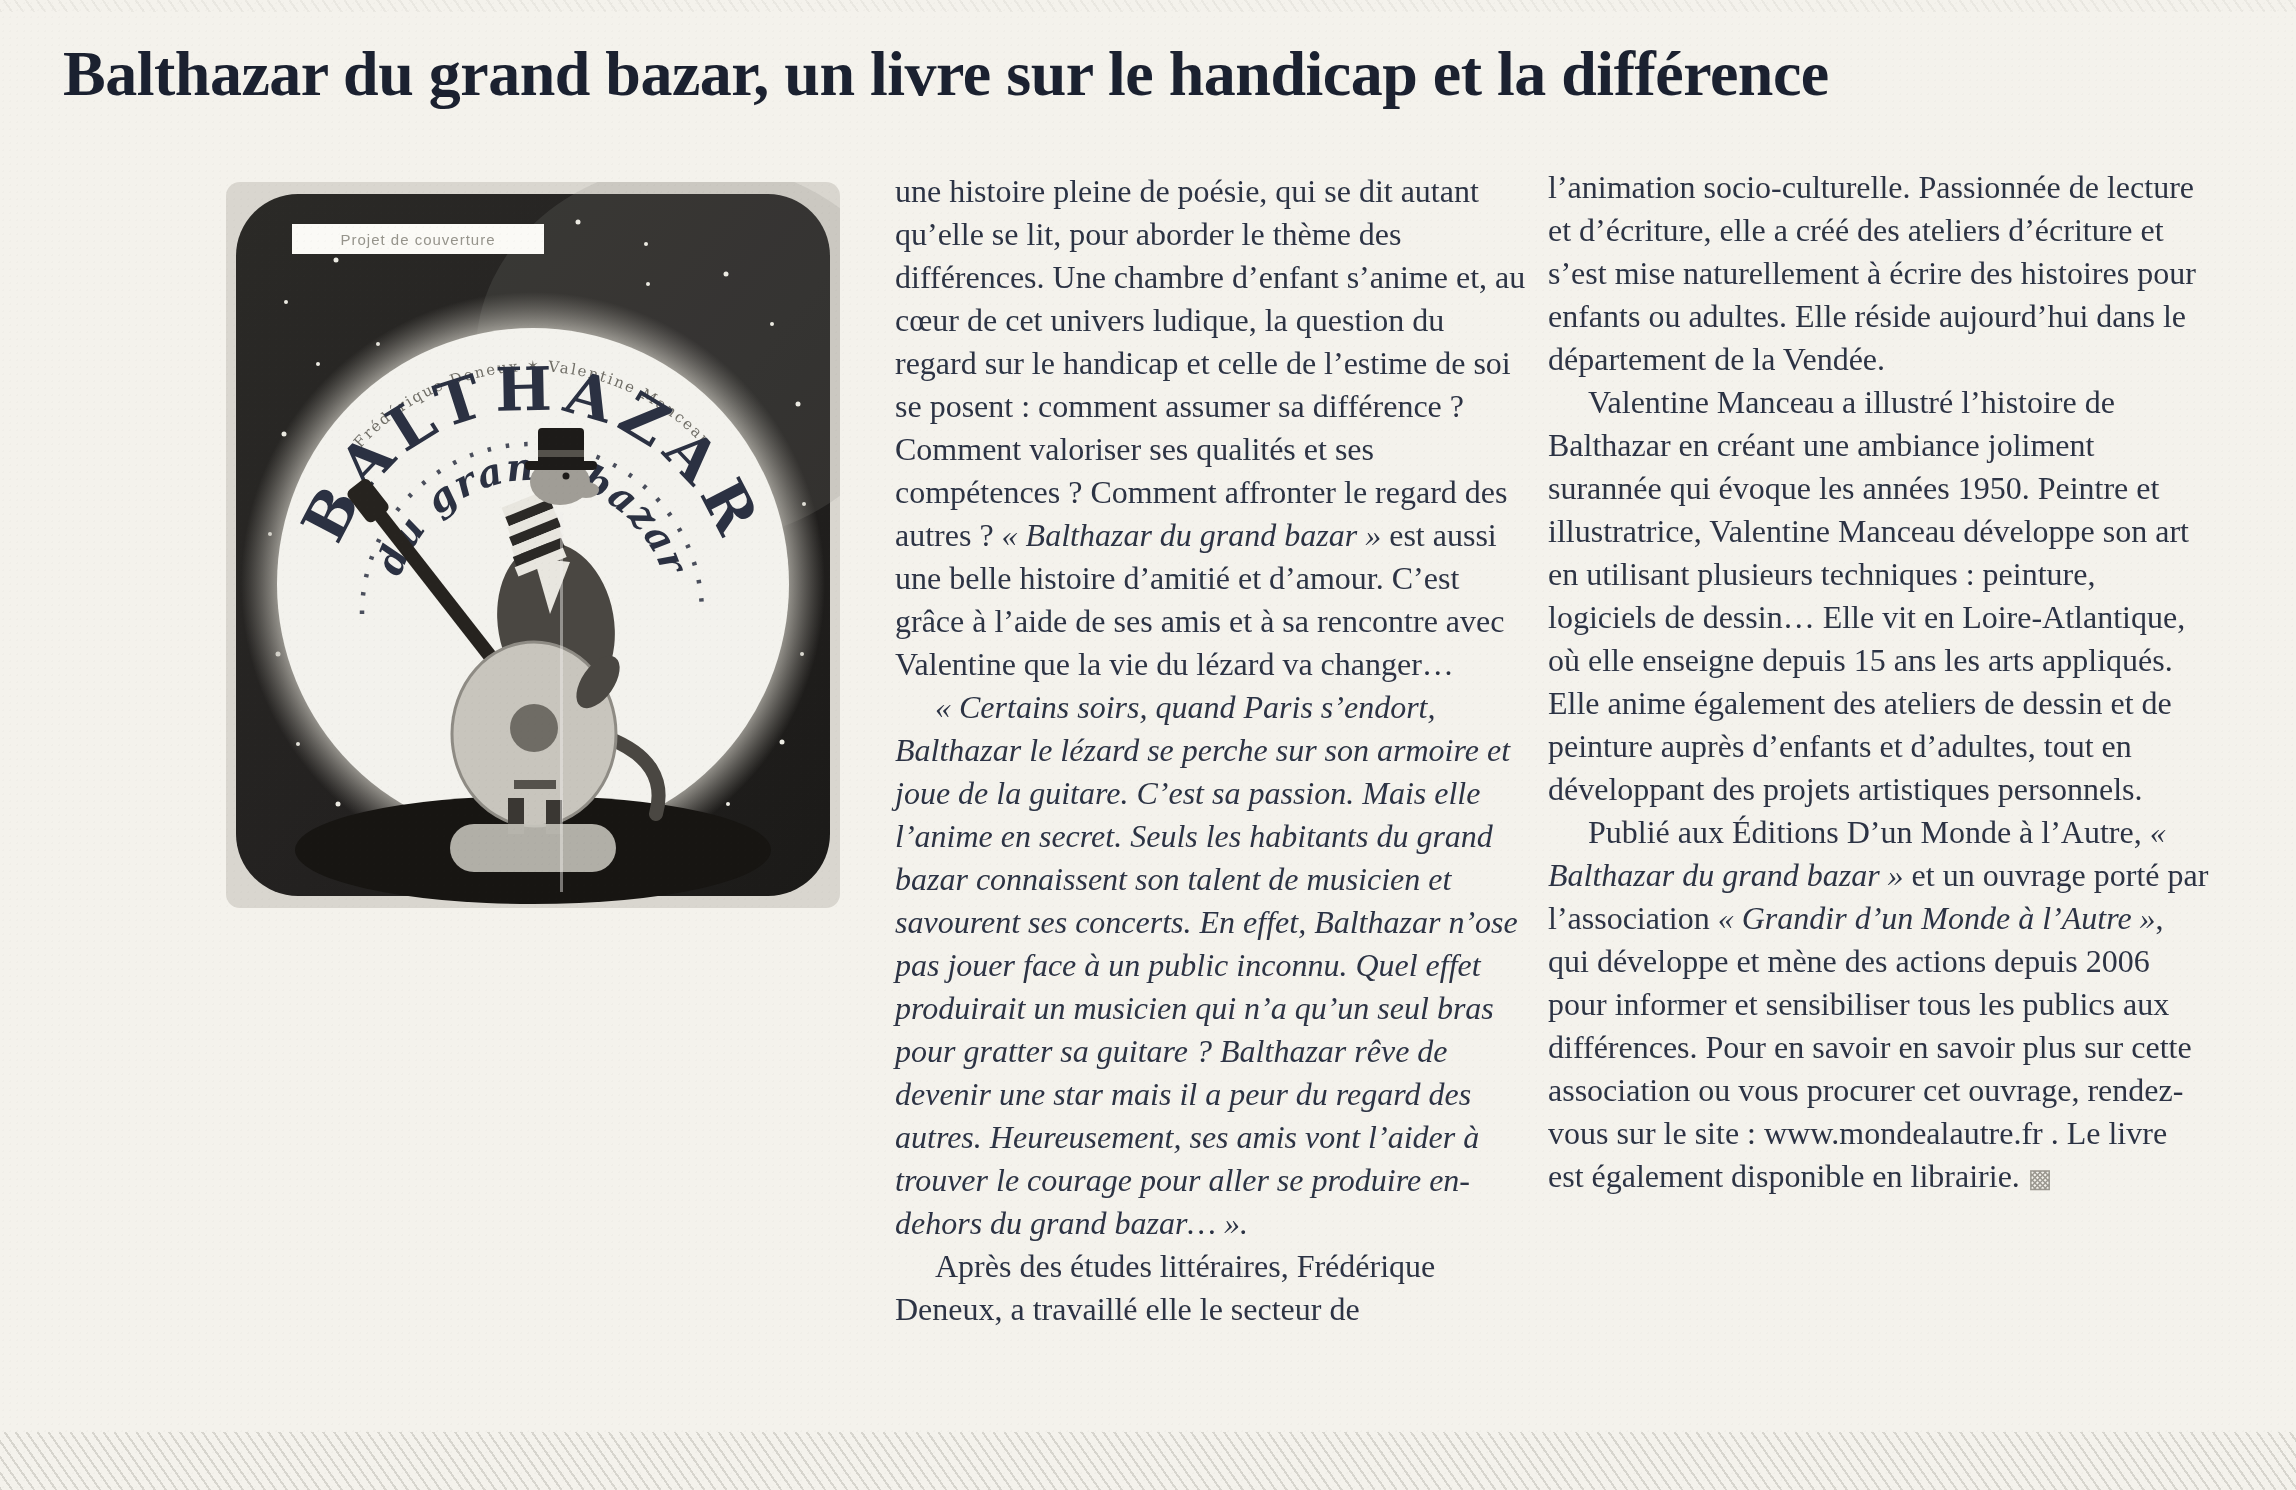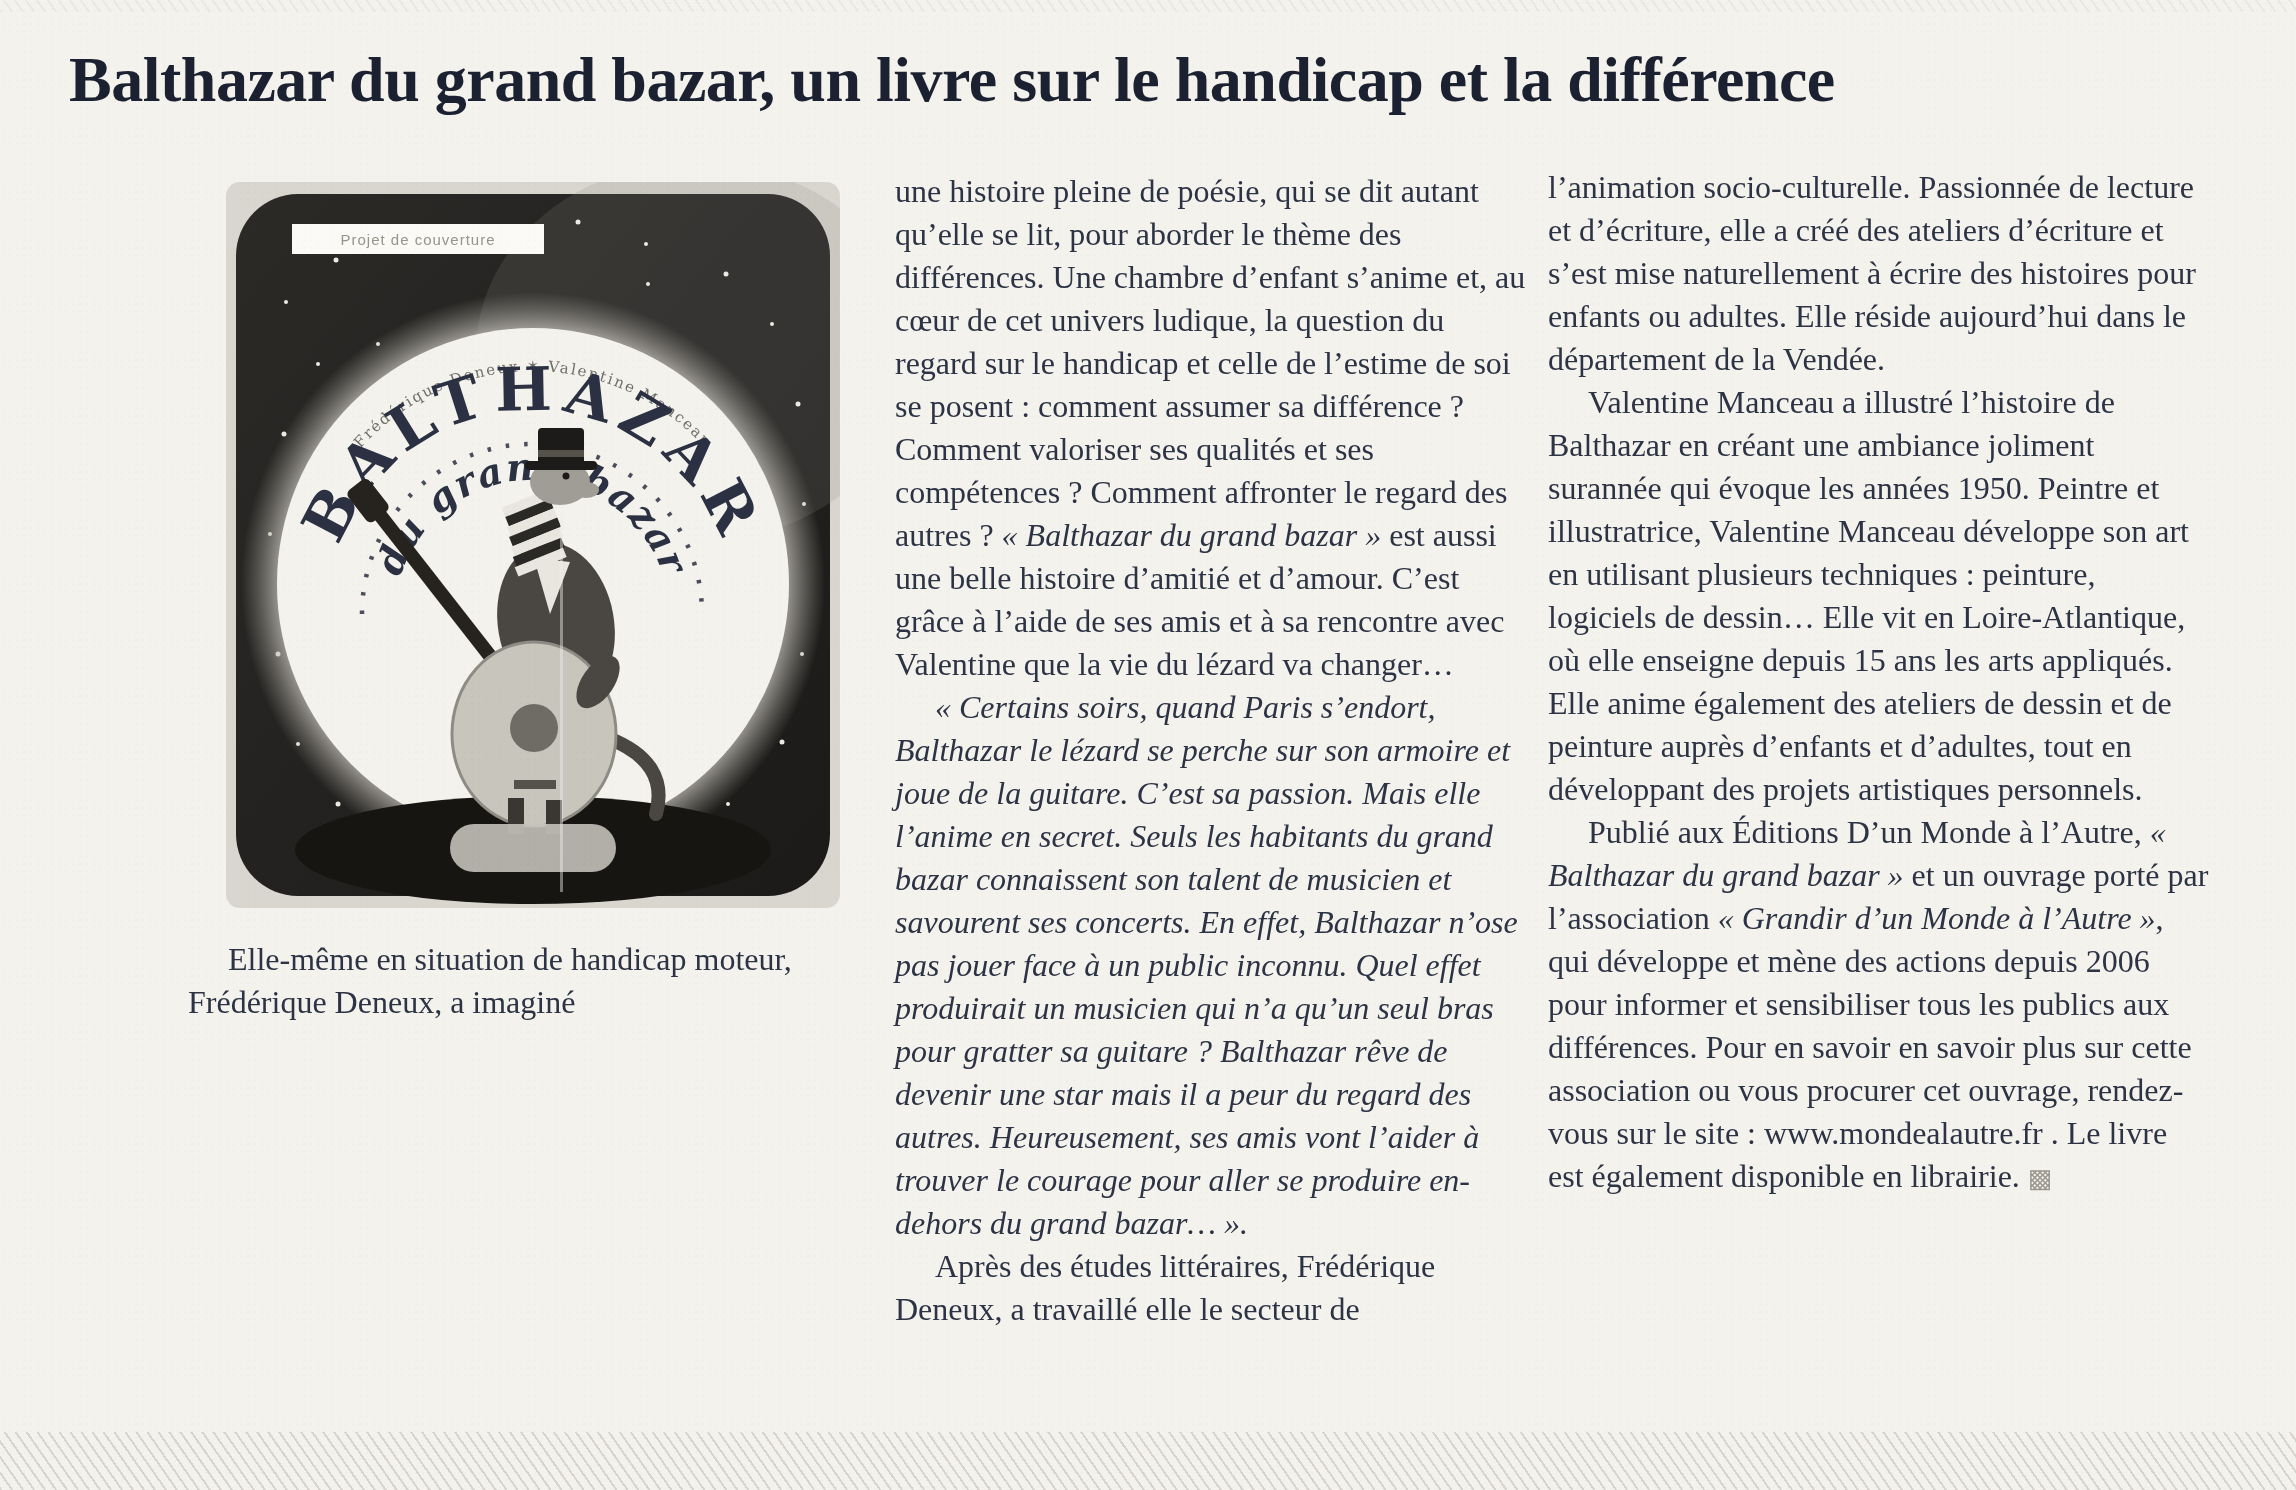--- a/index.html
+++ b/index.html
@@ -8,21 +8,21 @@
     font-family:"Liberation Serif", serif;
     color:#2c3344;
     position:relative;
   }
   body::after{ 
     content:"";position:absolute;inset:0;pointer-events:none;
     background-image:radial-gradient(rgba(70,70,70,0.045) 1px, transparent 1px);
     background-size:7px 7px;opacity:.55;
   }
   .headline{
-    position:absolute;left:52px;top:26px;width:2220px;margin:17px;
+    position:absolute;left:52px;top:26px;width:2220px;margin:11px;
     font-size:64px;font-weight:bold;color:#1b2130;letter-spacing:-0.5px;
     font-family:"Liberation Serif", serif;white-space:nowrap;
   }
   .col{position:absolute;font-size:32px;line-height:43px;color:#2c3344;}
   .col p{margin:0;text-indent:40px;}
   .col p.first{text-indent:0;}
   .col em{font-style:italic;text-align:center;}
   #col-left-text{left:188px;top:938px;width:690px;}
   #col-middle{left:895px;top:170px;width:632px;}
   #col-right{left:1548px;top:166px;width:662px;}
@@ -158,21 +158,20 @@
       <rect x="334" y="330" width="3" height="380" fill="#efeeea" opacity="0.45"></rect>
 
       <g>
         <rect x="66" y="42" width="252" height="30" fill="#fbfaf6"></rect>
         <text x="192" y="63" text-anchor="middle" font-family="Liberation Sans, sans-serif" font-size="15" fill="#96948c" letter-spacing="1">Projet de couverture</text>
       </g>
     </svg>
   </figure>
 
   <div class="col" id="col-left-text">
-    <p><span>Elle-même en situation de handicap moteur, Frédérique Deneux, a imaginé</span></p>
   </div>
 
   <div class="col" id="col-middle">
     <p class="first"><span>une histoire pleine de poésie, qui se dit autant qu’elle se lit, pour aborder le thème des différences. Une chambre d’enfant s’anime et, au cœur de cet univers ludique, la question du regard sur le handicap et celle de l’estime de soi se posent : comment assumer sa différence ? Comment valoriser ses qualités et ses compétences ? Comment affronter le regard des autres ? </span><em>« Balthazar du grand bazar »</em><span> est aussi une belle histoire d’amitié et d’amour. C’est grâce à l’aide de ses amis et à sa rencontre avec Valentine que la vie du lézard va changer…</span></p>
     <p><em>« Certains soirs, quand Paris s’endort, Balthazar le lézard se perche sur son armoire et joue de la guitare. C’est sa passion. Mais elle l’anime en secret. Seuls les habitants du grand bazar connaissent son talent de musicien et savourent ses concerts. En effet, Balthazar n’ose pas jouer face à un public inconnu. Quel effet produirait un musicien qui n’a qu’un seul bras pour gratter sa guitare ? Balthazar rêve de devenir une star mais il a peur du regard des autres. Heureusement, ses amis vont l’aider à trouver le courage pour aller se produire en-dehors du grand bazar… ».</em></p>
     <p><span>Après des études littéraires, Frédérique Deneux, a travaillé elle le secteur de</span></p>
   </div>
 
   <div class="col" id="col-right">
     <p class="first"><span>l’animation socio-culturelle. Passionnée de lecture et d’écriture, elle a créé des ateliers d’écriture et s’est mise naturellement à écrire des histoires pour enfants ou adultes. Elle réside aujourd’hui dans le département de la Vendée.</span></p>

